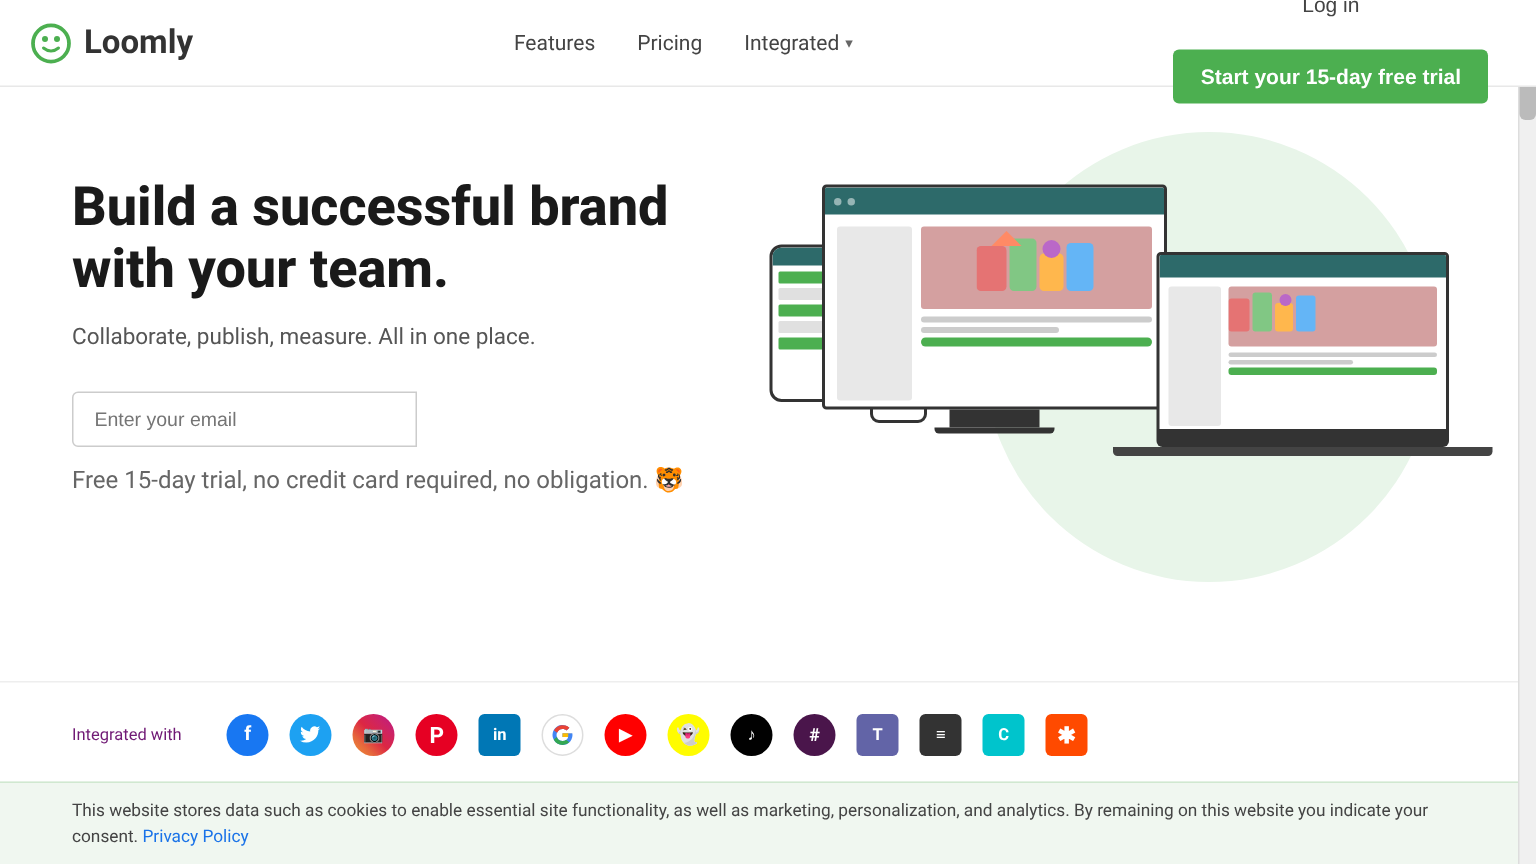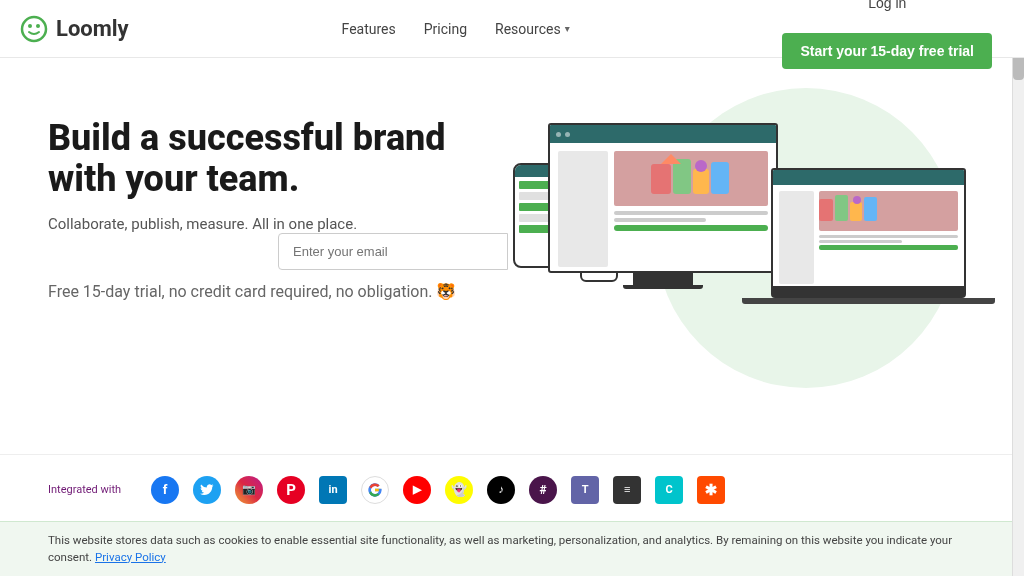--- a/index.html
+++ b/index.html
@@ -106,26 +106,26 @@
     .hero-title {
       font-size: 36px;
       font-weight: 800;
       color: #1a1a1a;
       line-height: 1.15;
       margin-bottom: 14px;
     }
     .hero-subtitle {
       font-size: 15px;
       color: #555;
+      margin-bottom: 28px;
     }
     .hero-form {
       display: flex;
       gap: 0;
       margin-bottom: 12px;
-      justify-content: flex-end;
     }
     .hero-input {
       border: 1px solid #ccc;
       border-radius: 4px 0 0 4px;
       padding: 10px 14px;
       font-size: 13px;
       width: 230px;
       outline: none;
       color: #999;
     }
@@ -401,21 +401,20 @@
       right: 12px;
       background: #f0f7f0;
       border-top: 1px solid #d0e8d0;
       padding: 10px 48px;
       font-size: 11.5px;
       color: #444;
       line-height: 1.5;
     }
     .cookie-link {
       color: #1a73e8;
-      text-decoration: underline;
       cursor: pointer;
     }
 
     
     .chevron {
       font-size: 10px;
       color: #666;
     }
   </style>
 </head>
@@ -433,21 +432,21 @@
       <circle cx="18" cy="11" r="2" fill="#4caf50"></circle>
       <path d="M9 17 Q14 21 19 17" stroke="#4caf50" stroke-width="2" fill="none" stroke-linecap="round"></path>
     </svg>
     <span>Loomly</span>
   </div>
 
   <div class="nav-center">
     <a class="nav-link">Features</a>
     <a class="nav-link">Pricing</a>
     <a class="nav-link nav-resources">
-      <span>Resources</span>
+      <span>Integrated</span>
       <span class="chevron">▾</span>
     </a>
   </div>
 
   <div class="nav-right">
     <button class="btn-login">Log in</button>
     <button class="btn-trial">Start your 15-day free trial</button>
   </div>
 </nav>
 

